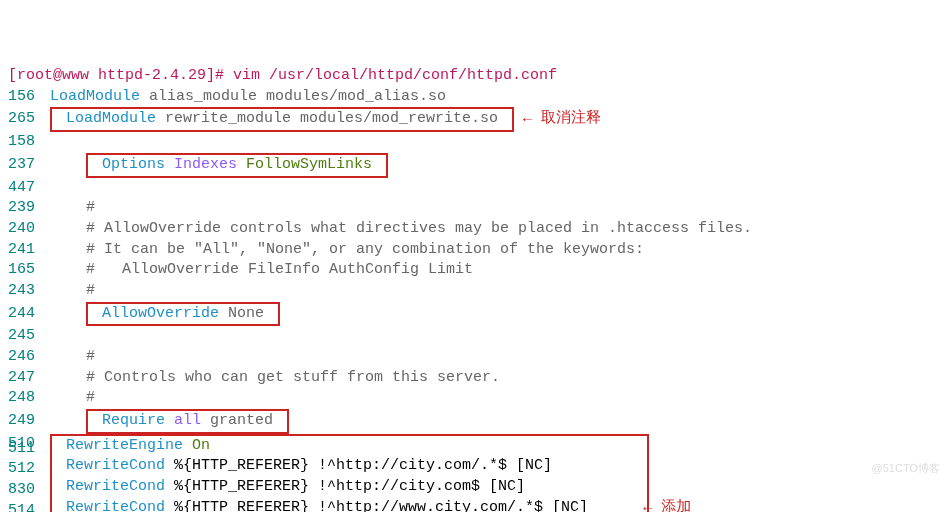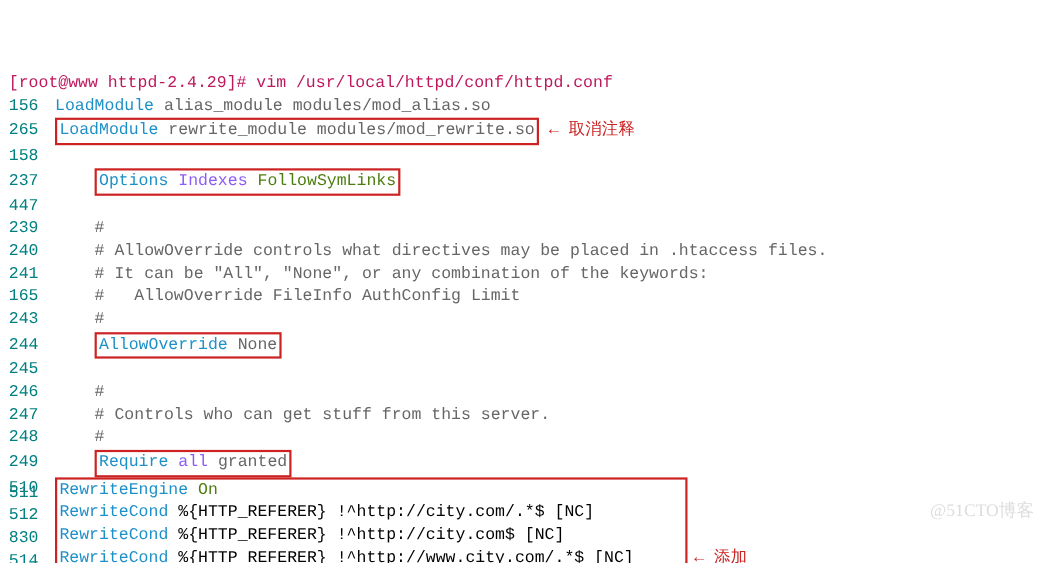--- a/index.html
+++ b/index.html
@@ -5,23 +5,23 @@
   body{margin:0;padding:4px 8px;font-family:"Consolas","Courier New",monospace;font-size:15px;line-height:1.38;background:#fff;color:#000;white-space:pre}
   .ln{display:inline-block;width:36px;margin-right:6px;color:#008080}
   .prompt{color:#be185d}
   .kw{color:#1e90c8}
   .arg{color:#666}
   .teal{color:#1e90c8}
   .gray{color:#666}
   .cmt{color:#666}
   .grn{color:#8b5cf6}
   .orn{color:#4d7c0f}
-  .box{border:2px solid #cc2222;padding:0 2px;display:inline-block}
+  .box{border:2px solid #cc2222;padding:0 14px;display:inline-block}
   .note{color:#cc2222}
-  .wm{position:fixed;right:8px;bottom:36px;color:#ddd;font-family:Liberation Serif, serif;font-size:16px}
+  .wm{position:fixed;right:8px;bottom:36px;color:#ddd;font-family:Liberation Sans, sans-serif;font-size:11px}
 </style>
 </head>
 <body>
 
 <div>
 <span class="prompt">[root@www httpd-2.4.29]# vim /usr/local/httpd/conf/httpd.conf</span>
 <span class="ln">156</span><span class="kw">LoadModule</span> <span class="arg">alias_module modules/mod_alias.so</span>
 <span class="ln">265</span><span class="box"><span class="kw">LoadModule</span> <span class="arg">rewrite_module modules/mod_rewrite.so</span></span> <span class="note">← 取消注释</span>
 <span class="ln">158</span>
 <span class="ln">237</span>    <span class="box"><span class="teal">Options</span> <span class="grn">Indexes</span> <span class="orn">FollowSymLinks</span></span>

